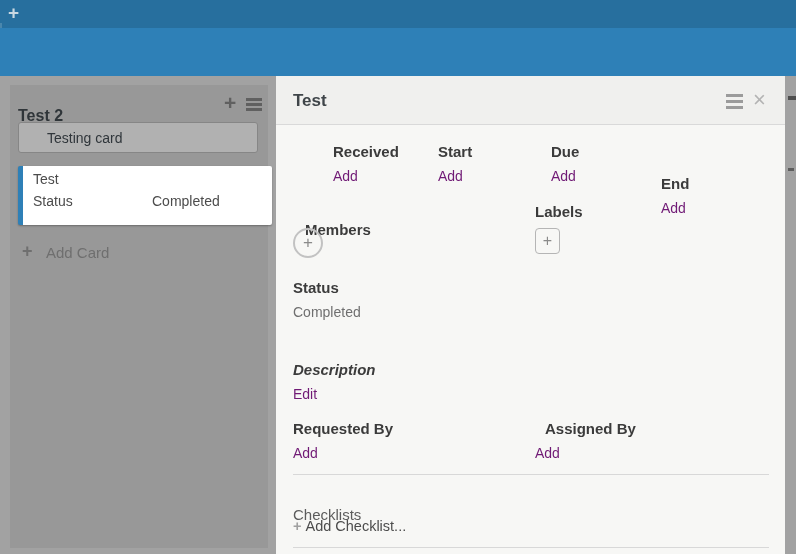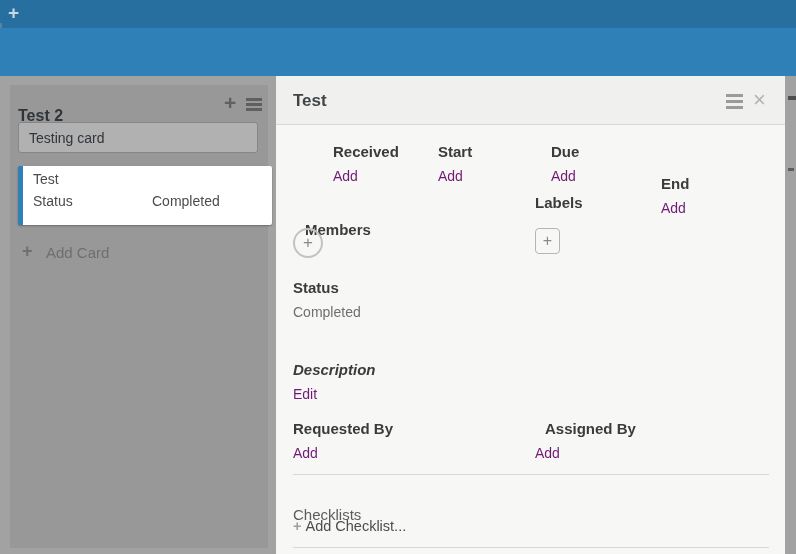--- a/index.html
+++ b/index.html
@@ -20,21 +20,21 @@
   .edge-mark-2 { left:788px; top:168px; width:6px; height:3px; background:#5e5e5e; }
 
   
   .list { left:10px; top:85px; width:258px; height:463px; background:#989898; }
   .list-title { left:18px; top:94px; font-size:16px; font-weight:bold; color:#2f3539;margin-top:13px; }
   .list-add-icon { left:224px; top:91px; font-size:21px; font-weight:bold; color:#606060; cursor:pointer; }
   .list-menu-icon { left:246px; top:98px; width:16px; cursor:pointer; }
   .list-menu-icon div { height:2.5px; background:#606060; margin-bottom:2.5px; }
 
   .composer { left:18px; top:122px; width:240px; height:31px; background:#b1b1b1;
-              border:1px solid #868686; border-radius:3px; padding:0 10px;
+              border:1px solid #868686; border-radius:3px; padding:0 28px;
               font-family:"Liberation Sans", sans-serif; font-size:14px; color:#30363b; outline:none; }
 
   .minicard { left:18px; top:166px; width:254px; height:59px; background:#ffffff;
               border-left:5px solid #2e80b7; border-radius:2px;
               box-shadow:0 1px 2px rgba(0,0,0,.3); cursor:pointer; }
   .minicard-title { left:33px; top:171px; font-size:14px; color:#4c4c4c; }
   .minicard-field-label { left:33px; top:193px; font-size:14px; color:#4c4c4c; }
   .minicard-field-value { left:152px; top:193px; font-size:14px; color:#4c4c4c; }
   .addcard-plus { left:22px; top:241px; font-size:18px; font-weight:bold; color:#6f6f6f; cursor:pointer; }
   .addcard-label { left:46px; top:244px; font-size:15px; color:#6f6f6f; cursor:pointer; }
@@ -48,21 +48,21 @@
   .panel-close { left:753px; top:87px; font-size:22px; color:#b3b3b3; cursor:pointer; }
 
   .sec-label { font-size:15px; font-weight:bold; color:#3b3b3b; }
   .sec-action { font-size:14px; color:#701a75; cursor:pointer;text-align:center; }
 
   
   .d-col-0 { left:293px;margin-left:40px; } .d-col-1 { left:438px; } .d-col-2 { left:551px; } .d-col-3 { left:661px;margin-top:32px; }
   .d-label { top:143px; } .d-action { top:168px; }
 
   .members-label { left:305px; top:203px;margin-top:18px; }
-  .labels-label  { left:535px; top:194px;text-align:center; }
+  .labels-label  { left:535px; top:203px;text-align:center; }
   .member-add-btn { left:293px; top:228px; width:30px; height:30px; border:2px solid #c2c2c2;
                     border-radius:50%; color:#8a8a8a; font-size:17px; text-align:center; line-height:26px; cursor:pointer; }
   .label-add-btn { left:535px; top:228px; width:25px; height:26px; border:1px solid #b5b5b5;
                    border-radius:4px; color:#8a8a8a; font-size:16px; text-align:center; line-height:24px; cursor:pointer; }
 
   .status-label { left:293px; top:279px; }
   .status-value { left:293px; top:304px; font-size:14px; color:#6f6f6f; }
 
   .desc-label { left:293px; top:361px;font-style:italic; }
   .desc-action { left:293px; top:386px; }

